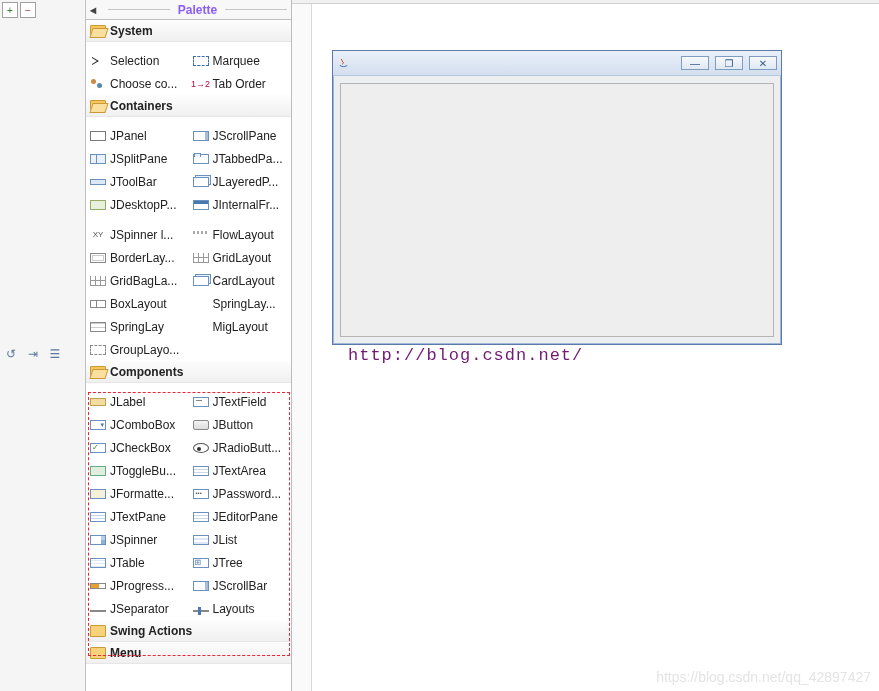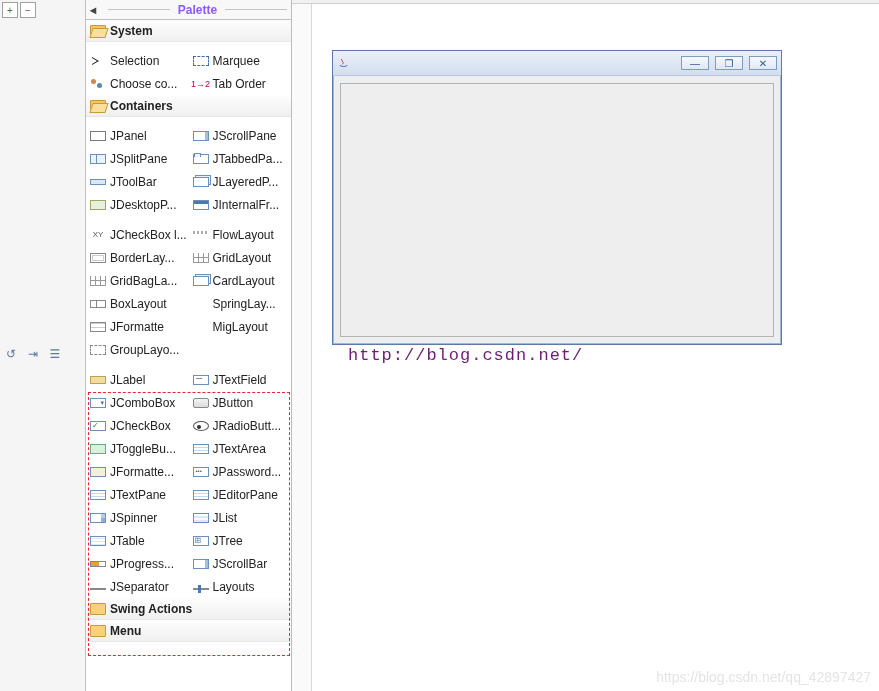--- a/index.html
+++ b/index.html
@@ -189,21 +189,21 @@
             <div class="item">
               <span class="ic ic-intf"></span>
               <span>JInternalFr...</span>
             </div>
           </div>
         </div>
         <div class="cat">
           <div class="cat-grid">
             <div class="item">
               <span class="ic ic-xy"></span>
-              <span>JCheckBox l...</span>
+              <span>JSpinner l...</span>
             </div>
             <div class="item">
               <span class="ic ic-flow"></span>
               <span>FlowLayout</span>
             </div>
             <div class="item">
               <span class="ic ic-border"></span>
               <span>BorderLay...</span>
             </div>
             <div class="item">
@@ -221,33 +221,37 @@
             <div class="item">
               <span class="ic ic-box"></span>
               <span>BoxLayout</span>
             </div>
             <div class="item">
               <span class="ic ic-spring"></span>
               <span>SpringLay...</span>
             </div>
             <div class="item">
               <span class="ic ic-form"></span>
-              <span>JFormatte</span>
+              <span>SpringLay</span>
             </div>
             <div class="item">
               <span class="ic ic-mig"></span>
               <span>MigLayout</span>
             </div>
             <div class="item">
               <span class="ic ic-group"></span>
               <span>GroupLayo...</span>
             </div>
           </div>
         </div>
         <div class="cat">
+          <div class="cat-hdr">
+            <span class="folder-ic open"></span>
+            <span>Components</span>
+          </div>
           <div class="cat-grid">
             <div class="item">
               <span class="ic ic-label"></span>
               <span>JLabel</span>
             </div>
             <div class="item">
               <span class="ic ic-text"></span>
               <span>JTextField</span>
             </div>
             <div class="item">

